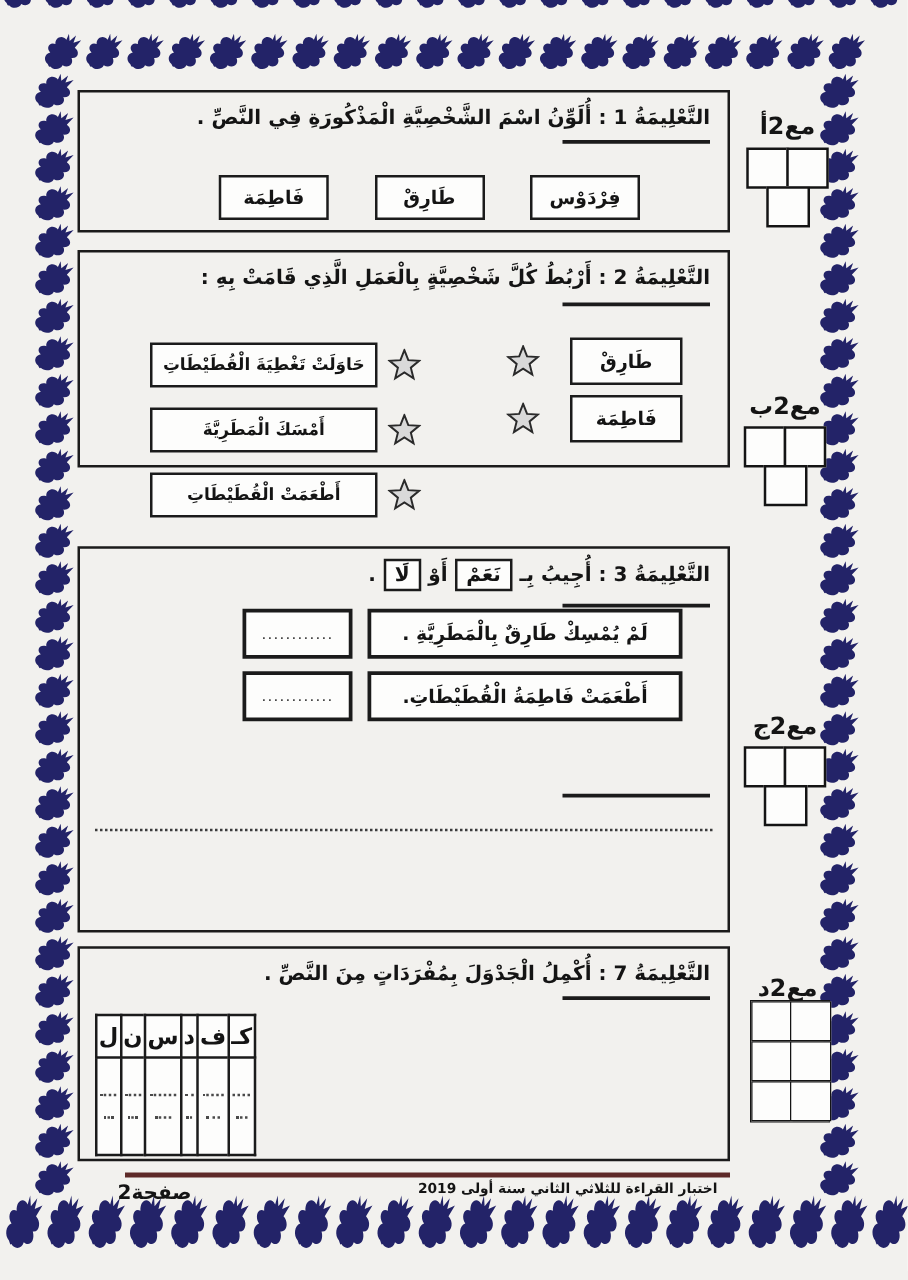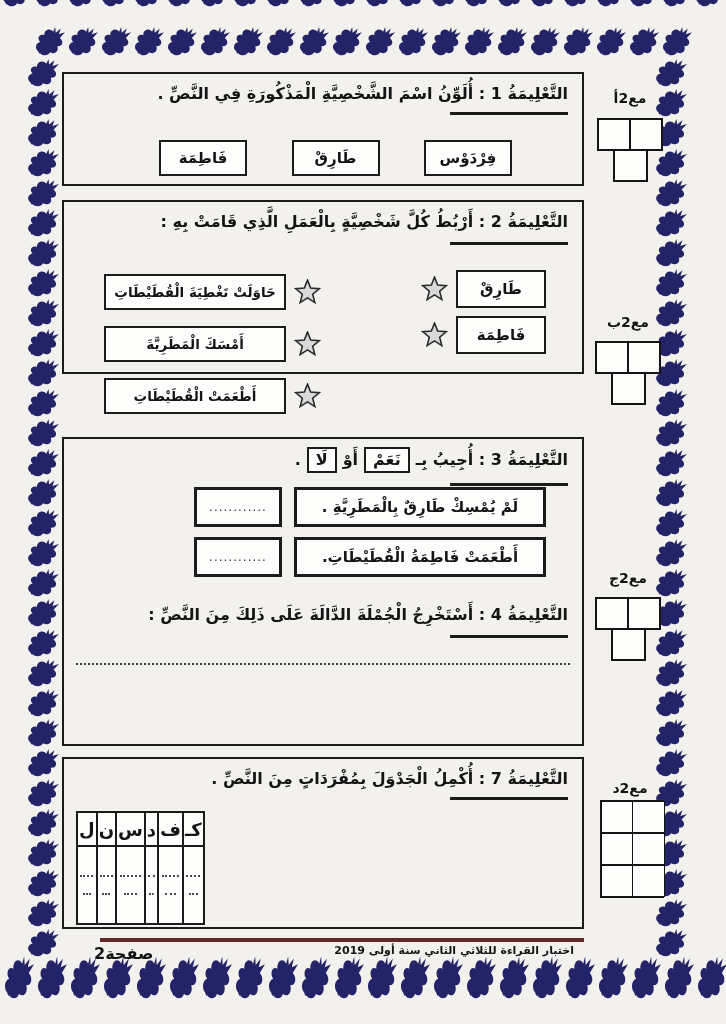--- a/index.html
+++ b/index.html
@@ -22,21 +22,21 @@
   .qbox{position:absolute; left:62px; width:522px; border:2px solid #1b1b1b; background:transparent; box-sizing:border-box;}
   .box1{top:72px; height:114px;}
   .box2{top:200px; height:174px;}
   .box34{top:437px; height:309px;}
   .box5{top:757px; height:172px;}
 
   .qtitle{direction:rtl; text-align:right; font-weight:bold; font-size:16px; padding:8px 14px 0 10px; line-height:1.45;}
   .tl-underline{position:absolute; height:3px; background:#1b1b1b; right:14px; width:118px;}
 
   .namebox{border:2px solid #1b1b1b; background:#fdfdfc; font-weight:bold; font-size:15px;
-    display:flex; align-items:center; justify-content:center; direction:rtl; box-sizing:border-box;}
+    display:flex; align-items:center; justify-content:center; direction:rtl; box-sizing:border-box;margin-left:16px;}
 
   
   .s1-options{position:absolute; top:66px; left:0; right:0; display:flex; direction:rtl;
     justify-content:space-between; padding:0 70px 0 95px;}
   .s1-options .namebox{width:88px; height:36px;}
 
   
   .s2-names{position:absolute; top:68px; right:36px; display:flex; flex-direction:column; gap:8px;}
   .s2-name-row{display:flex; align-items:center; gap:8px;}
   .s2-name-row .namebox{width:90px; height:38px;}
@@ -61,21 +61,21 @@
 
   
   .s5-table{position:absolute; top:52px; left:12px; right:12px; border-collapse:collapse; direction:rtl; table-layout:fixed;}
   .s5-table th,.s5-table td{border:2px solid #1b1b1b; text-align:center; background:#fdfdfc;}
   .s5-table th{height:30px; font-size:18px; font-weight:bold;}
   .s5-table td{height:74px; vertical-align:middle;}
   .dots1{border-bottom:2px dotted #4a4a4a; width:84%; margin:0 auto;}
   .dots2{border-bottom:2px dotted #4a4a4a; width:52%; margin:16px auto 0;}
 
   
-  .crit-label{position:absolute; direction:rtl; font-weight:bold; font-size:14px; width:62px; text-align:center;}
+  .crit-label{position:absolute; direction:rtl; font-weight:bold; font-size:19px; width:62px; text-align:center;}
   .tri-grid{position:absolute; width:66px;}
   .tri-top{display:flex;}
   .cell{width:31px; height:29px; border:2px solid #141414; background:#fdfdfc; box-sizing:content-box;}
   .tri-top .cell + .cell{margin-left:-2px;}
   .tri-bottom{display:flex; justify-content:center; margin-top:-2px;}
   .grid6{position:absolute; display:grid; grid-template-columns:repeat(2,31px); border:1px solid #141414; width:max-content;}
   .grid6 .cell6{width:31px; height:30px; border:1px solid #141414; background:#fdfdfc;}
 
   
   .footer-line{position:absolute; left:100px; top:938px; width:484px; height:4px; background:#5e2a28;}
@@ -543,21 +543,20 @@
       <div class="s3-row">
         <div class="s3-statement">لَمْ يُمْسِكْ طَارِقٌ بِالْمَطَرِيَّةِ .</div>
         <div class="s3-answer">............</div>
       </div>
       <div class="s3-row">
         <div class="s3-statement">أَطْعَمَتْ  فَاطِمَةُ الْقُطَيْطَاتِ.</div>
         <div class="s3-answer">............</div>
       </div>
     </div>
 
-    <div class="qtitle s4-title">التَّعْلِيمَةُ 4 :  أَسْتَخْرِجُ الْجُمْلَةَ الدَّالَةَ عَلَى ذَلِكَ مِنَ النَّصِّ :</div>
     <div class="tl-underline s4-underline"></div>
     <div class="s4-dotline"></div>
   </div>
 
   <div class="qbox box5">
     <div class="qtitle">التَّعْلِيمَةُ 7 : أُكْمِلُ الْجَدْوَلَ بِمُفْرَدَاتٍ مِنَ النَّصِّ .</div>
     <div class="tl-underline" style="top:38px;"></div>
     <table class="s5-table">
       <tbody>
           <tr>

